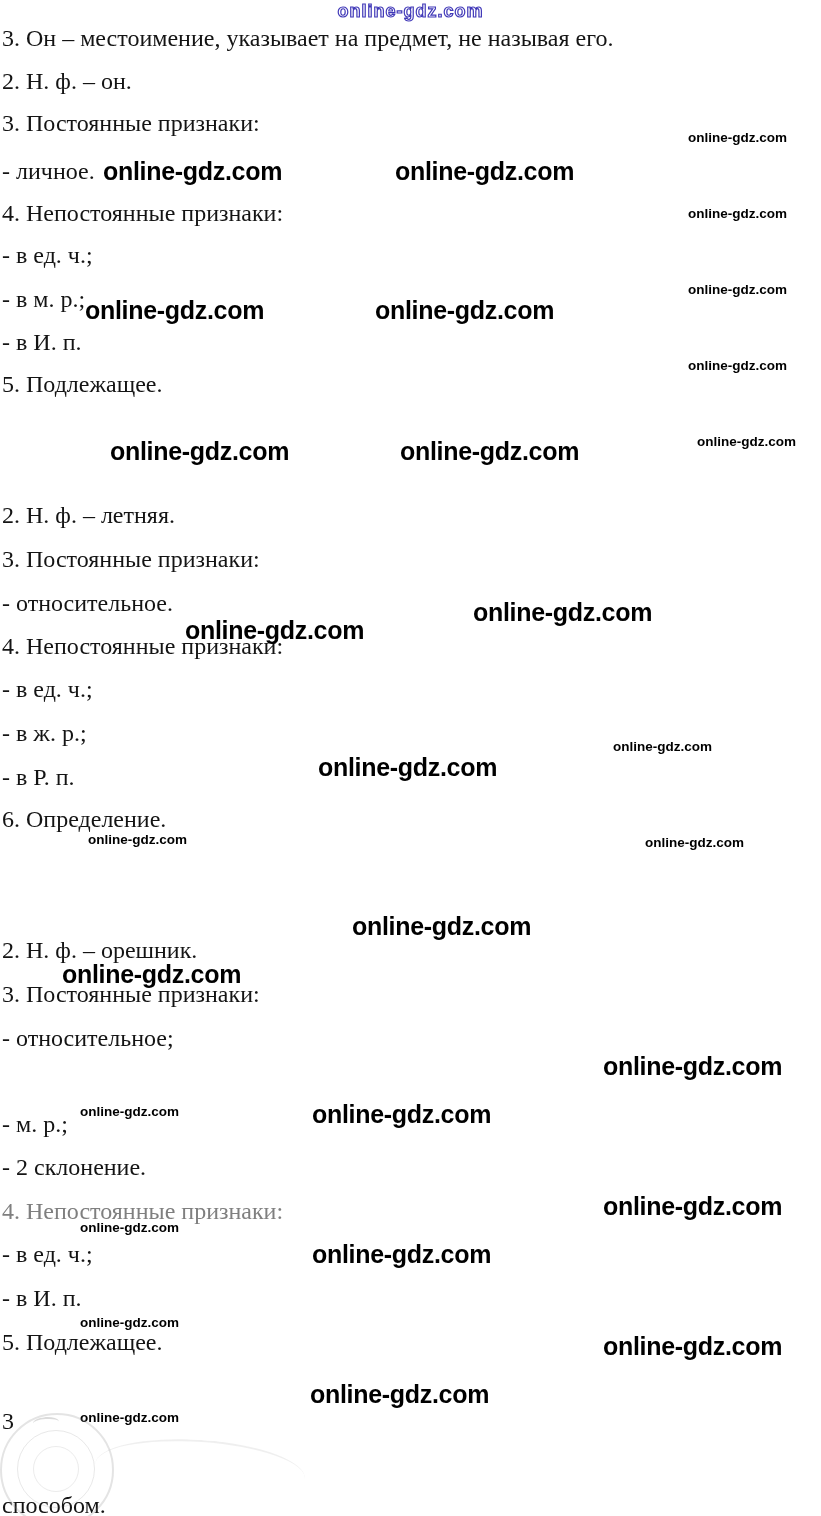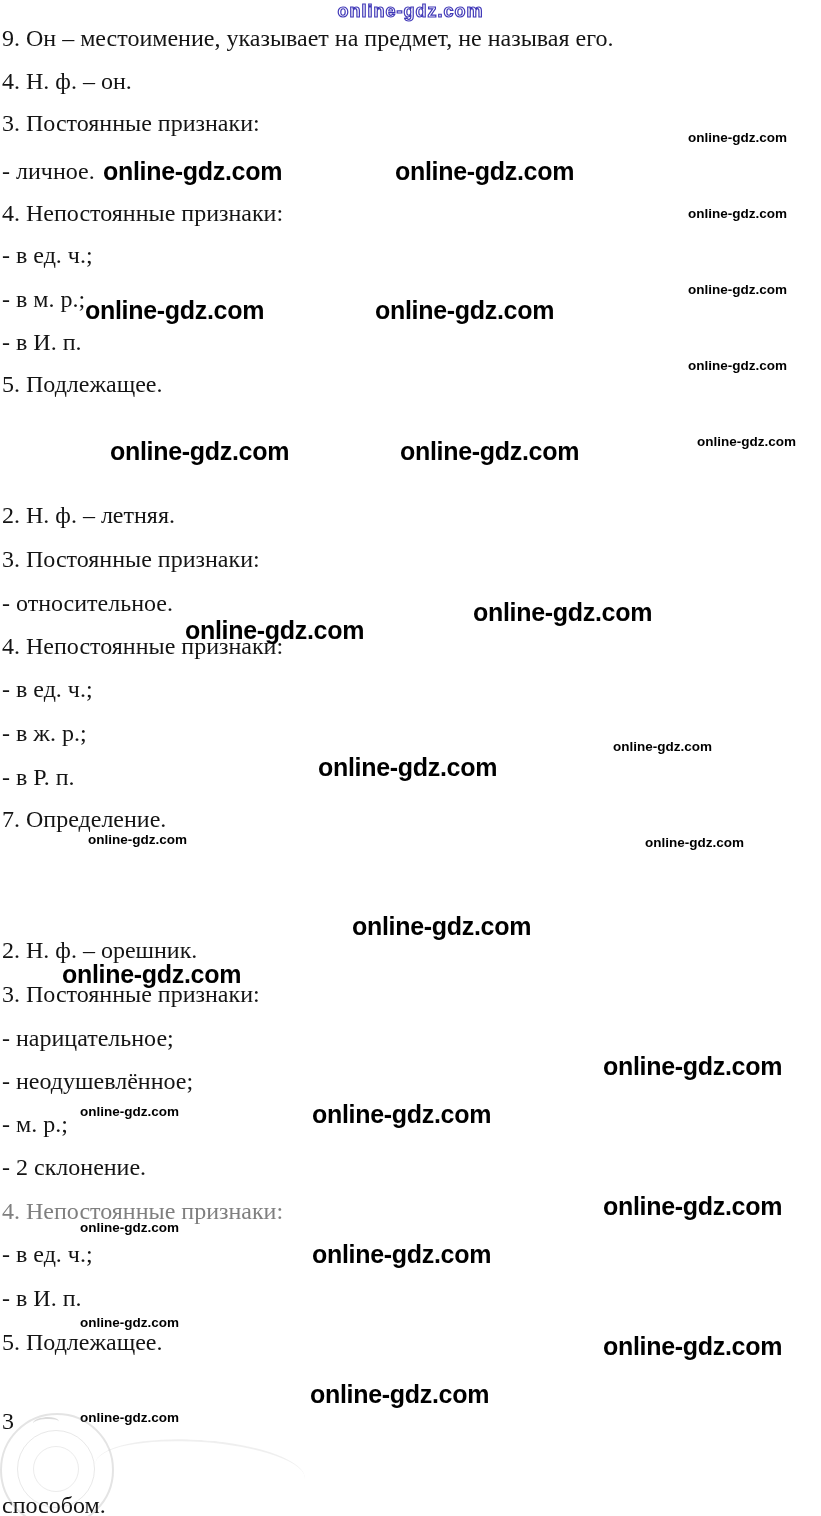--- a/index.html
+++ b/index.html
@@ -82,43 +82,42 @@
     transform: rotate(-4deg);
   }
 </style>
 </head>
 <body>
 
 <div id="page">
 
   <div class="wm-top">online-gdz.com</div>
 
-  <div class="line" style="top:25px">9. Он – местоимение, указывает на предмет, не называя его.</div>
-  <div class="line" style="top:68px">4. Н. ф. – он.</div>
+  <div class="line" style="top:25px">3. Он – местоимение, указывает на предмет, не называя его.</div>
+  <div class="line" style="top:68px">2. Н. ф. – он.</div>
   <div class="line" style="top:110px">3. Постоянные признаки:</div>
   <div class="line" style="top:158px">- личное.</div>
   <div class="line" style="top:200px">4. Непостоянные признаки:</div>
   <div class="line" style="top:242px">- в ед. ч.;</div>
   <div class="line" style="top:286px">- в м. р.;</div>
   <div class="line" style="top:329px">- в И. п.</div>
   <div class="line" style="top:371px">5. Подлежащее.</div>
 
   <div class="line" style="top:502px">2. Н. ф. – летняя.</div>
   <div class="line" style="top:546px">3. Постоянные признаки:</div>
   <div class="line" style="top:590px">- относительное.</div>
   <div class="line" style="top:633px">4. Непостоянные признаки:</div>
   <div class="line" style="top:676px">- в ед. ч.;</div>
   <div class="line" style="top:720px">- в ж. р.;</div>
   <div class="line" style="top:764px">- в Р. п.</div>
-  <div class="line" style="top:806px">7. Определение.</div>
+  <div class="line" style="top:806px">6. Определение.</div>
 
   <div class="line" style="top:937px">2. Н. ф. – орешник.</div>
   <div class="line" style="top:981px">3. Постоянные признаки:</div>
-  <div class="line" style="top:1025px">- нарицательное;</div>
-  <div class="line" style="top:1068px">- неодушевлённое;</div>
+  <div class="line" style="top:1025px">- относительное;</div>
   <div class="line" style="top:1111px">- м. р.;</div>
   <div class="line" style="top:1154px">- 2 склонение.</div>
   <div class="line faded" style="top:1198px">4. Непостоянные признаки:</div>
   <div class="line" style="top:1241px">- в ед. ч.;</div>
   <div class="line" style="top:1285px">- в И. п.</div>
   <div class="line" style="top:1329px">5. Подлежащее.</div>
 
   <div class="line" style="top:1408px">3</div>
   <div class="line" style="top:1492px">способом.</div>
 

